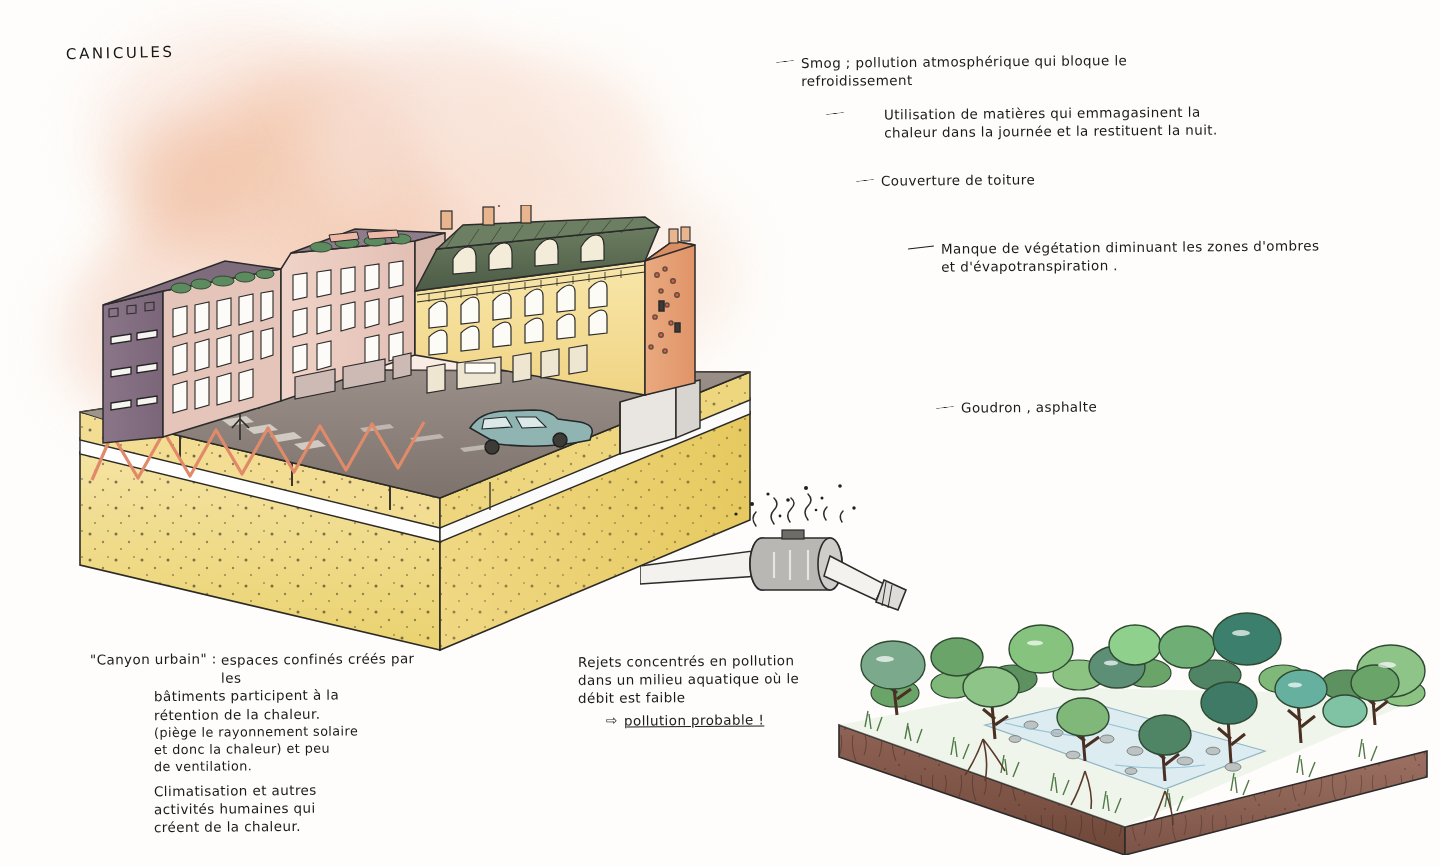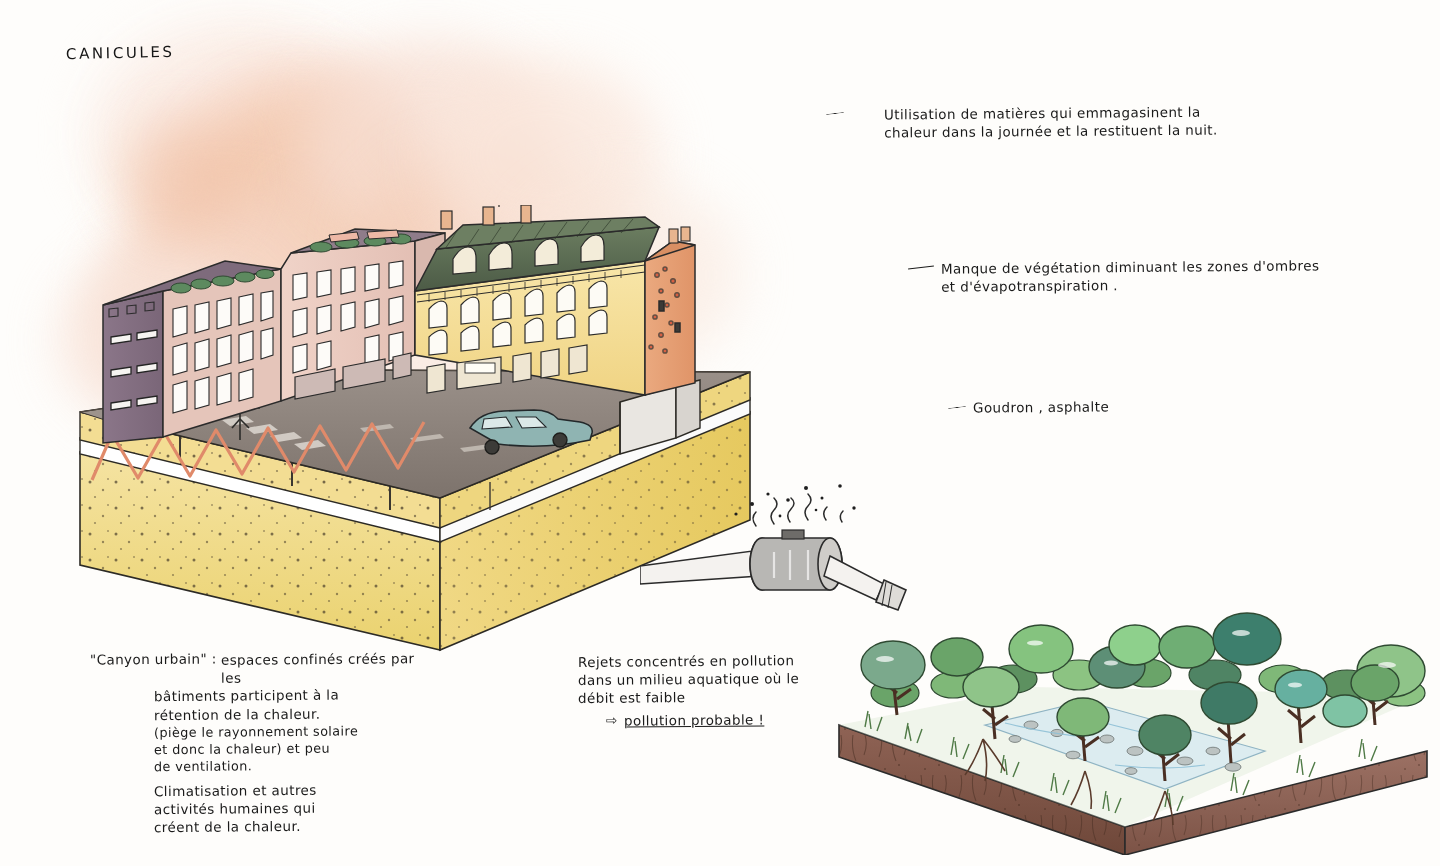--- a/index.html
+++ b/index.html
@@ -559,36 +559,44 @@
     </g>
 
     <g stroke="#5a3b2c" stroke-width="1.6" fill="none">
       <path d="M148,164 q-8,22 -18,36 M148,164 q6,24 2,42 M148,164 q14,18 22,32"></path>
       <path d="M250,196 q-6,20 -14,34 M250,196 q8,22 6,38"></path>
       <path d="M330,216 q-6,18 -12,30 M330,216 q8,20 8,34"></path>
     </g>
   </svg>
   </div>
 
+  <div class="anno" style="left:776px;top:52px;width:460px;">
+    <span class="dash d1"></span>
+    <span class="hand txt">Smog ; pollution atmosphérique qui bloque le refroidissement</span>
+  </div>
 
   <div class="anno" style="left:826px;top:104px;width:420px;gap:40px;">
     <span class="dash d1"></span>
     <span class="hand txt">Utilisation de matières qui emmagasinent la
 chaleur dans la journée et la restituent la nuit.</span>
   </div>
 
-
-  <div class="anno" style="left:908px;top:238px;width:430px;margin-top:20px;">
+  <div class="anno" style="left:856px;top:171px;width:320px;">
+    <span class="dash d1"></span>
+    <span class="hand txt">Couverture de toiture</span>
+  </div>
+
+  <div class="anno" style="left:908px;top:238px;width:430px;">
     <span class="dash d2"></span>
     <span class="hand txt">Manque de végétation diminuant les zones d'ombres
 et d'évapotranspiration .</span>
   </div>
 
 
-  <div class="anno" style="left:948px;top:398px;width:280px;">
+  <div class="anno" style="left:877px;top:398px;width:280px;justify-content:center;">
     <span class="dash d1"></span>
     <span class="hand txt">Goudron , asphalte</span>
   </div>
 
 
   <div style="position:absolute;left:90px;top:650px;width:330px;">
     <div style="display:flex;align-items:flex-start;gap:4px;">
       <span class="hand" style="white-space:nowrap;">"Canyon urbain" :</span>
       <span class="hand">espaces confinés créés par les</span>
     </div>

